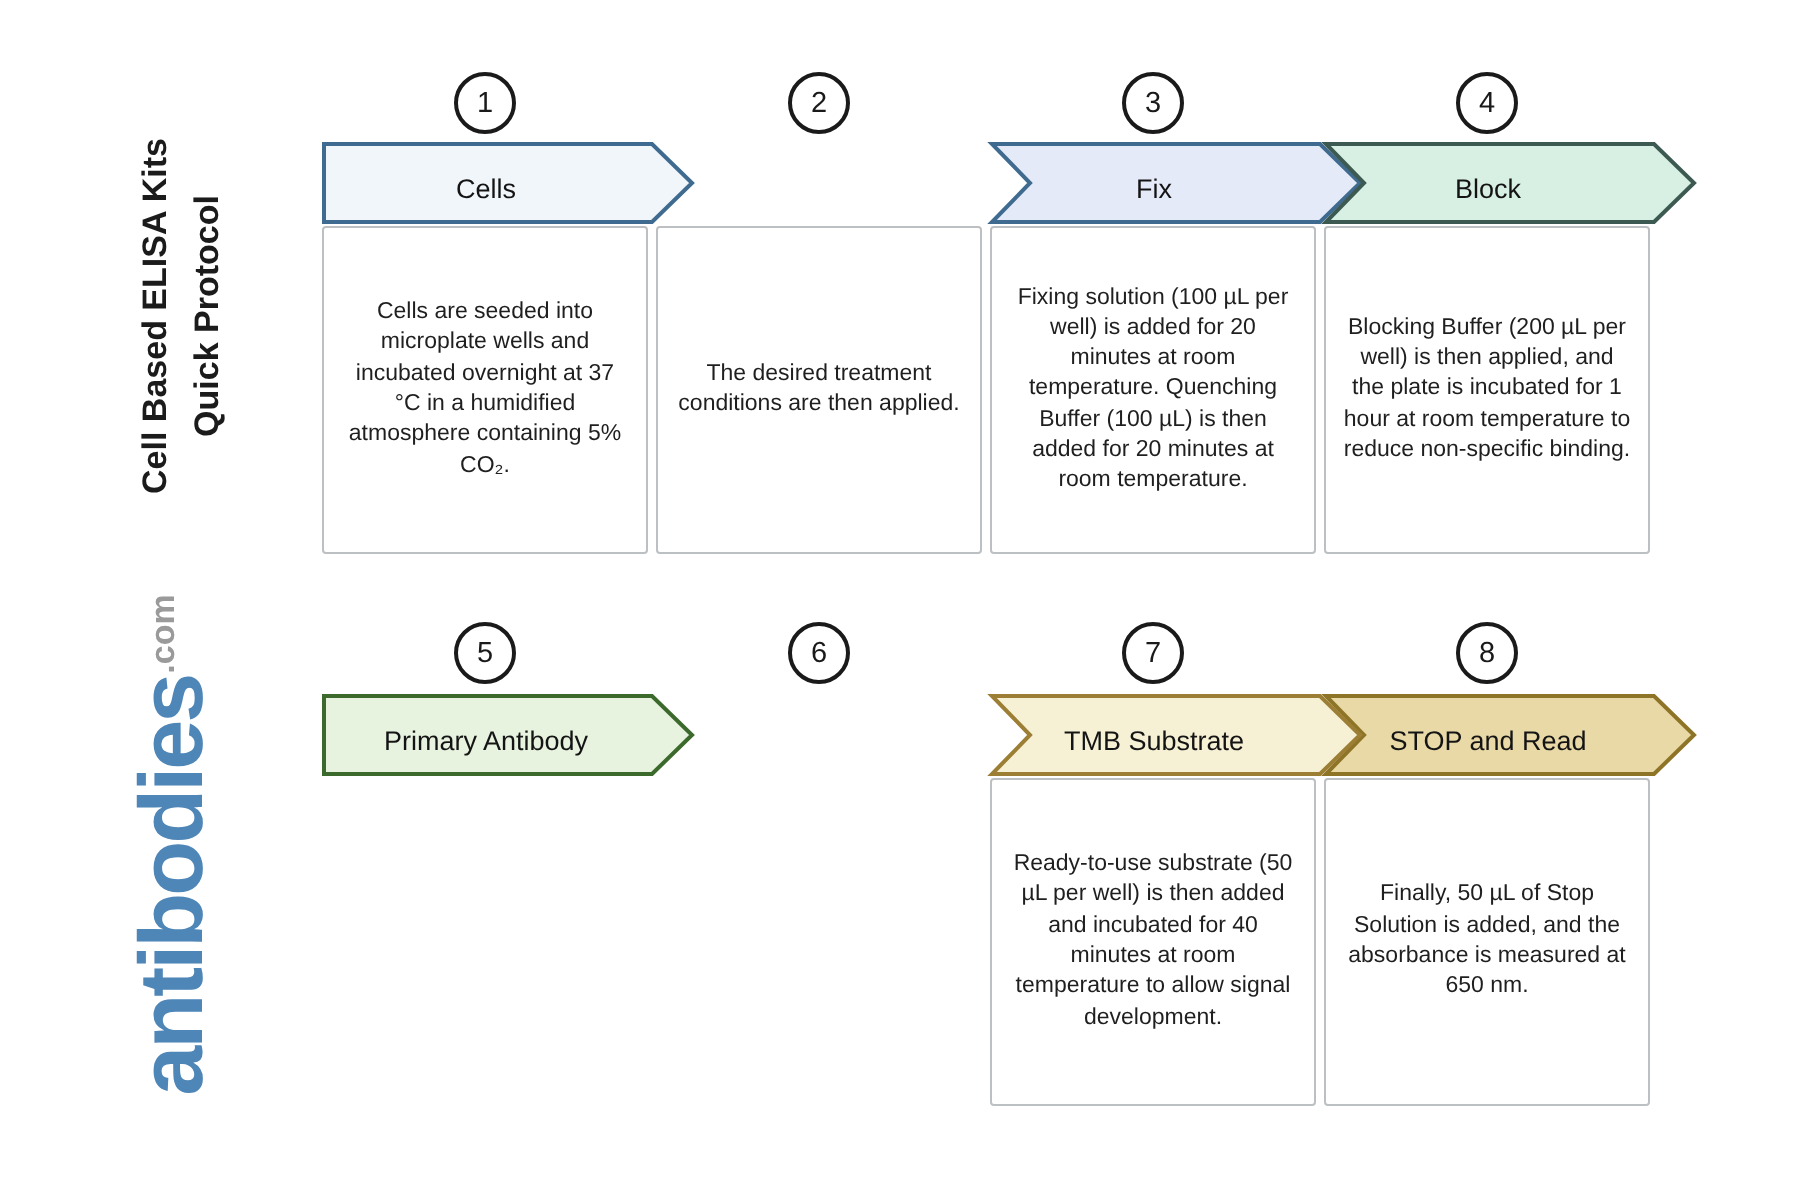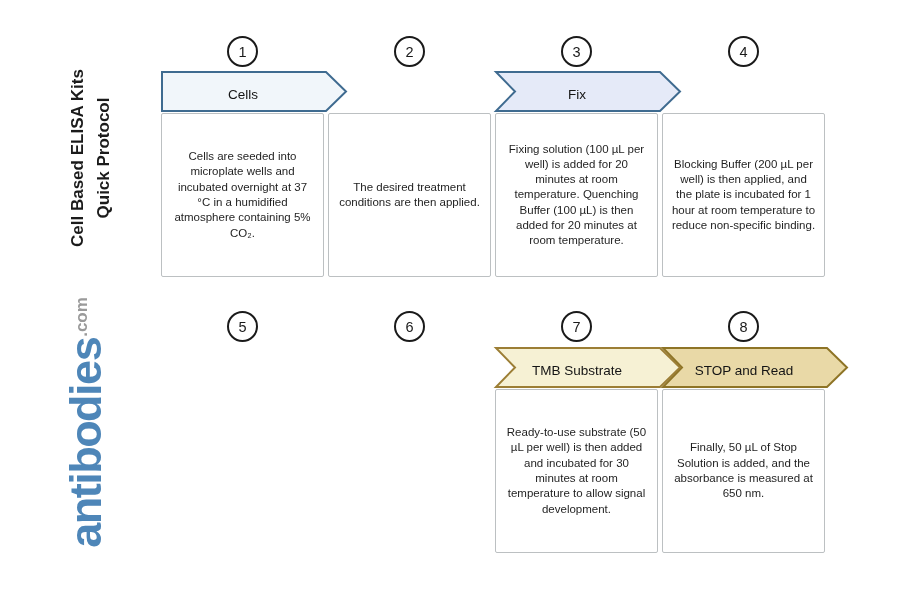--- a/index.html
+++ b/index.html
@@ -73,20 +73,26 @@
       <path d="M1,1 L165,1 L185,20.5 L165,40 L1,40 Z" stroke-width="2" fill="#f1f6fa" stroke="#3f6b90"></path>
     </svg>
     <div class="arrowlabel">Cells</div>
   </div>
   <div class="cell arrowcell arr-r1 c2">
     <svg width="187" height="41">
       <path d="M1,1 L165,1 L185,20.5 L165,40 L1,40 L20,20.5 Z" stroke-width="2" fill="#e5eaf8" stroke="#3f6b90"></path>
     </svg>
     <div class="arrowlabel">Fix</div>
   </div>
+  <div class="cell arrowcell arr-r1 c3">
+    <svg width="187" height="41">
+      <path d="M1,1 L165,1 L185,20.5 L165,40 L1,40 L20,20.5 Z" stroke-width="2" fill="#d8efe3" stroke="#3c5a51"></path>
+    </svg>
+    <div class="arrowlabel">Block</div>
+  </div>
 
   <div class="cell descbox box-r1 c0">
     <div class="desctext">Cells are seeded into microplate wells and incubated overnight at 37 °C in a humidified atmosphere containing 5% CO₂.</div>
   </div>
   <div class="cell descbox box-r1 c1">
     <div class="desctext">The desired treatment conditions are then applied.</div>
   </div>
   <div class="cell descbox box-r1 c2">
     <div class="desctext">Fixing solution (100 µL per well) is added for 20 minutes at room temperature. Quenching Buffer (100 µL) is then added for 20 minutes at room temperature.</div>
   </div>
@@ -100,33 +106,39 @@
   <div class="cell circcell circ-r2 c1">
     <div class="numcircle">6</div>
   </div>
   <div class="cell circcell circ-r2 c2">
     <div class="numcircle">7</div>
   </div>
   <div class="cell circcell circ-r2 c3">
     <div class="numcircle">8</div>
   </div>
 
+  <div class="cell arrowcell arr-r2 c0">
+    <svg width="187" height="41">
+      <path d="M1,1 L165,1 L185,20.5 L165,40 L1,40 Z" stroke-width="2" fill="#e7f2df" stroke="#3c6a2c"></path>
+    </svg>
+    <div class="arrowlabel">Primary Antibody</div>
+  </div>
   <div class="cell arrowcell arr-r2 c3">
     <svg width="187" height="41">
       <path d="M1,1 L165,1 L185,20.5 L165,40 L1,40 L20,20.5 Z" stroke-width="2" fill="#e9d9a7" stroke="#8e7426"></path>
     </svg>
     <div class="arrowlabel">STOP and Read</div>
   </div>
   <div class="cell arrowcell arr-r2 c2">
     <svg width="187" height="41">
       <path d="M1,1 L165,1 L185,20.5 L165,40 L1,40 L20,20.5 Z" stroke-width="2" fill="#f6f1d4" stroke="#9c7e35"></path>
     </svg>
     <div class="arrowlabel">TMB Substrate</div>
   </div>
 
   <div class="cell descbox box-r2 c2">
-    <div class="desctext">Ready-to-use substrate (50 µL per well) is then added and incubated for 30 minutes at room temperature to allow signal development.</div>
+    <div class="desctext">Ready-to-use substrate (50 µL per well) is then added and incubated for 40 minutes at room temperature to allow signal development.</div>
   </div>
   <div class="cell descbox box-r2 c3">
     <div class="desctext">Finally, 50 µL of Stop Solution is added, and the absorbance is measured at 650 nm.</div>
   </div>
 
 </div>
 
 </body></html>

